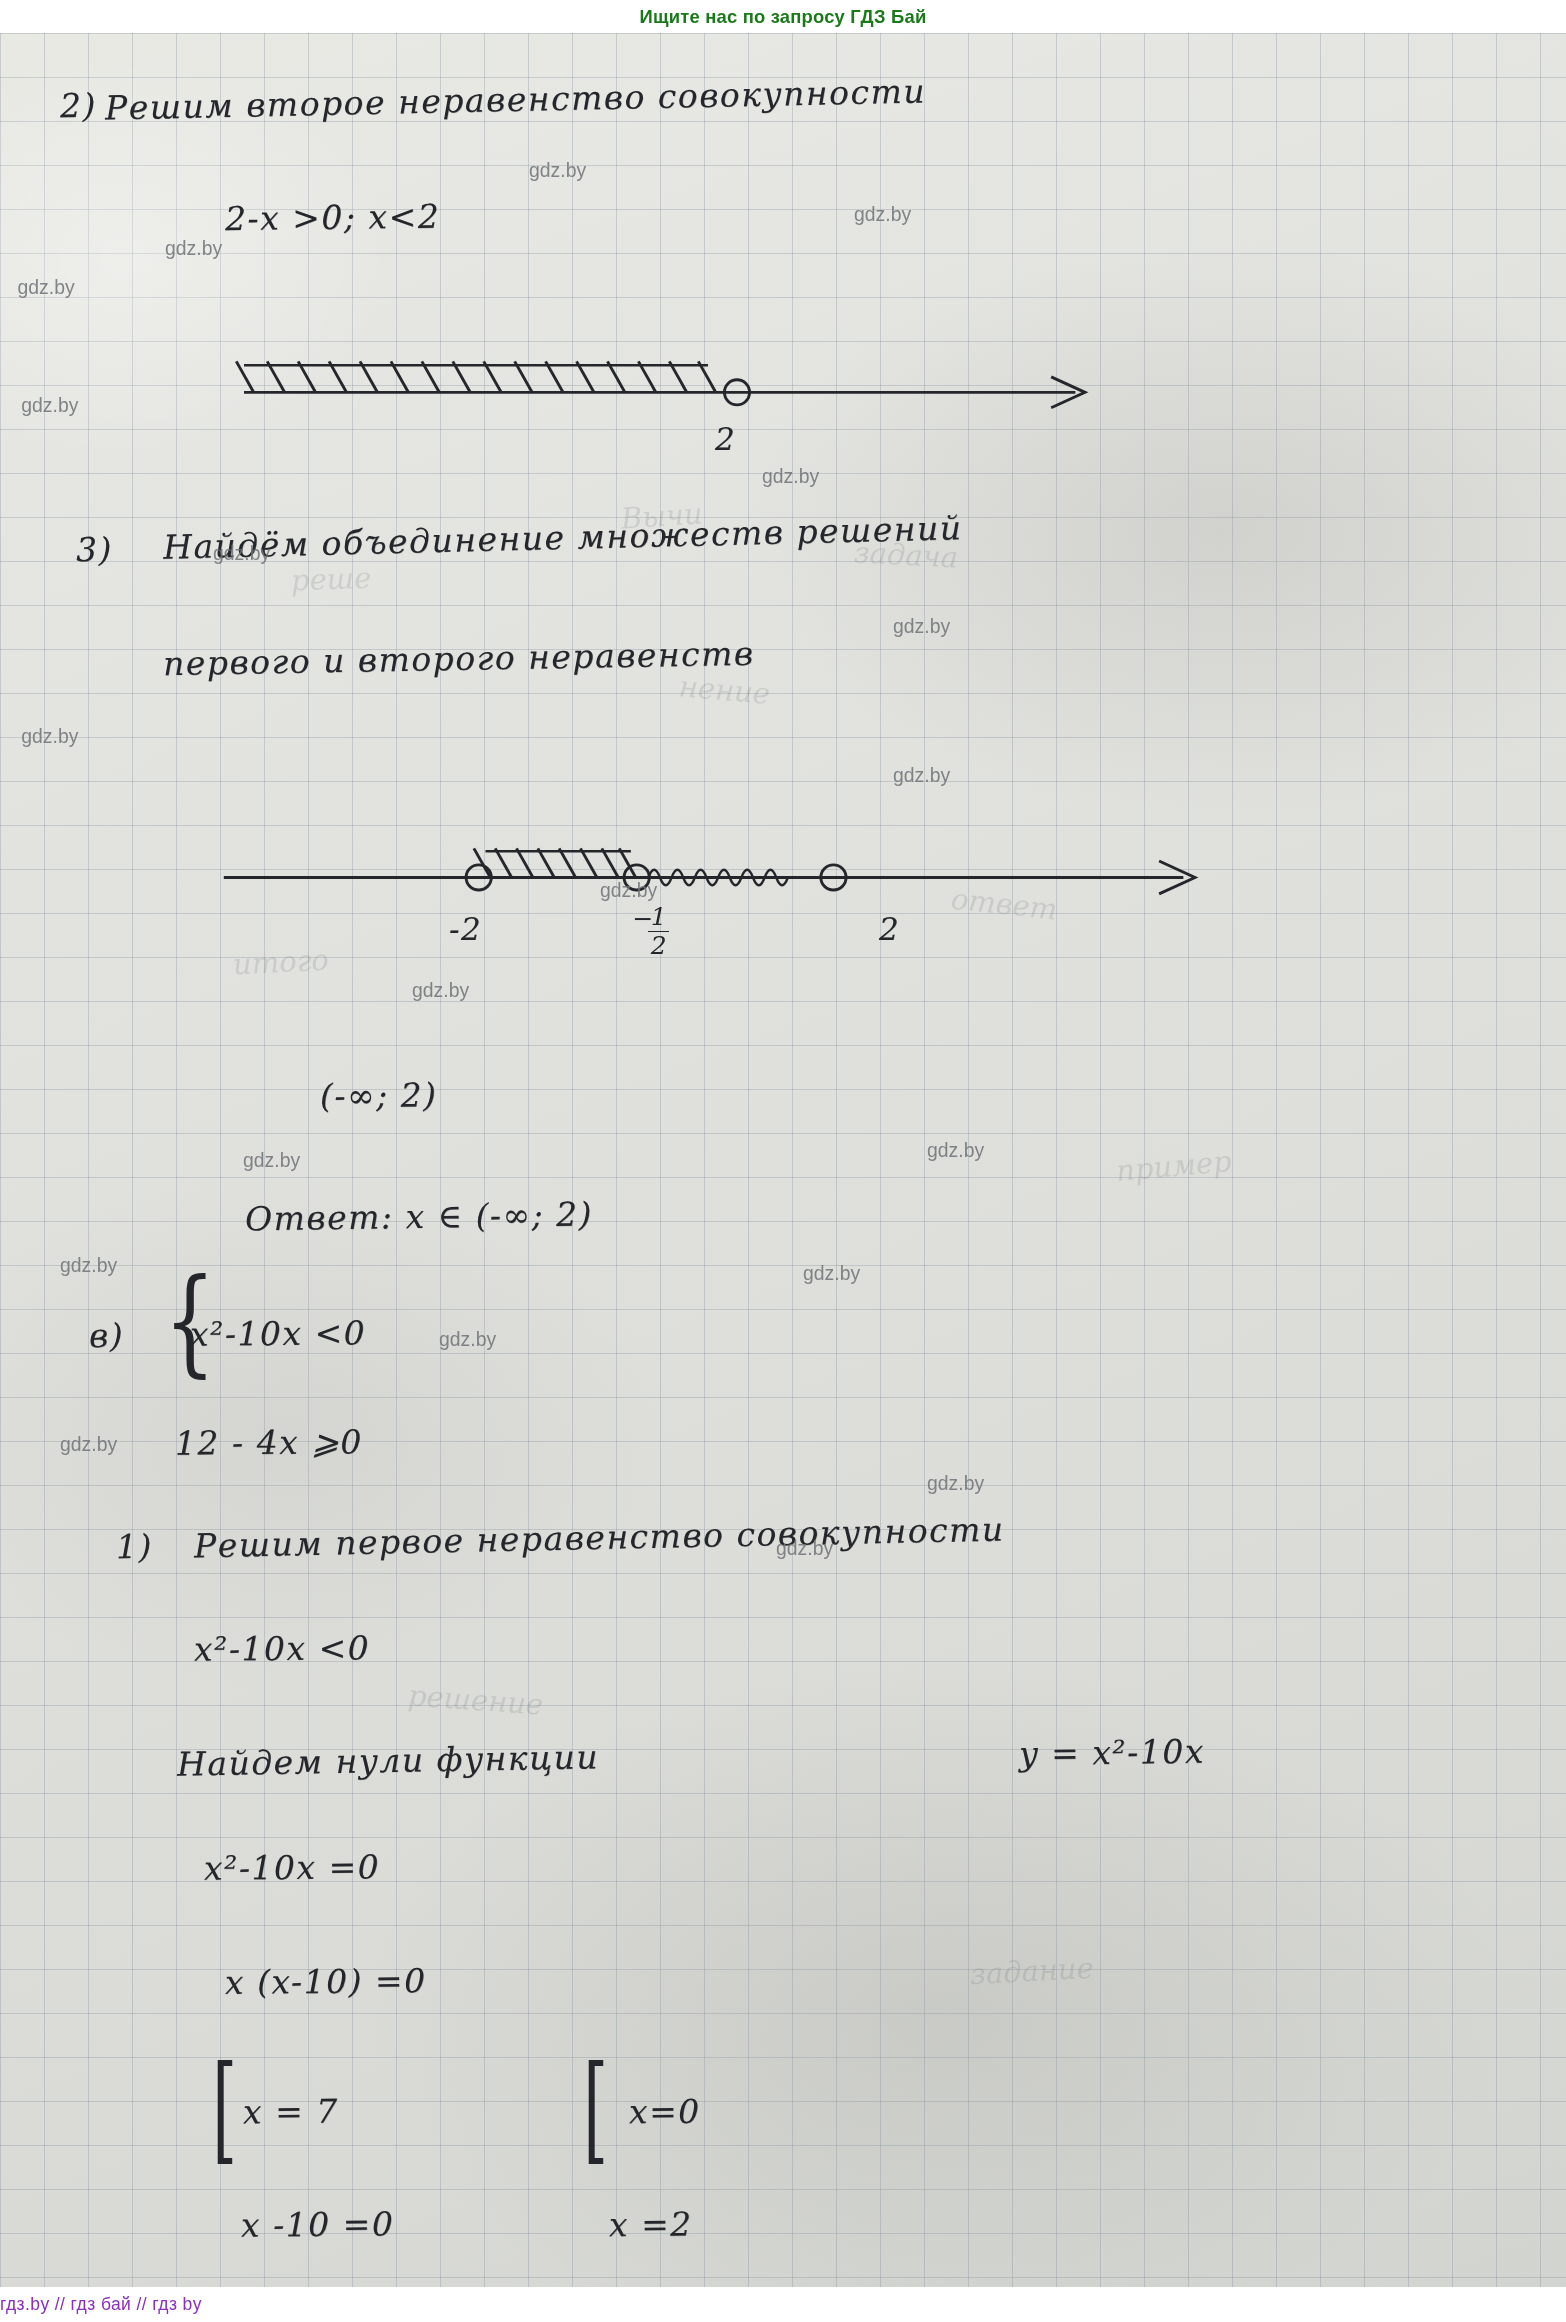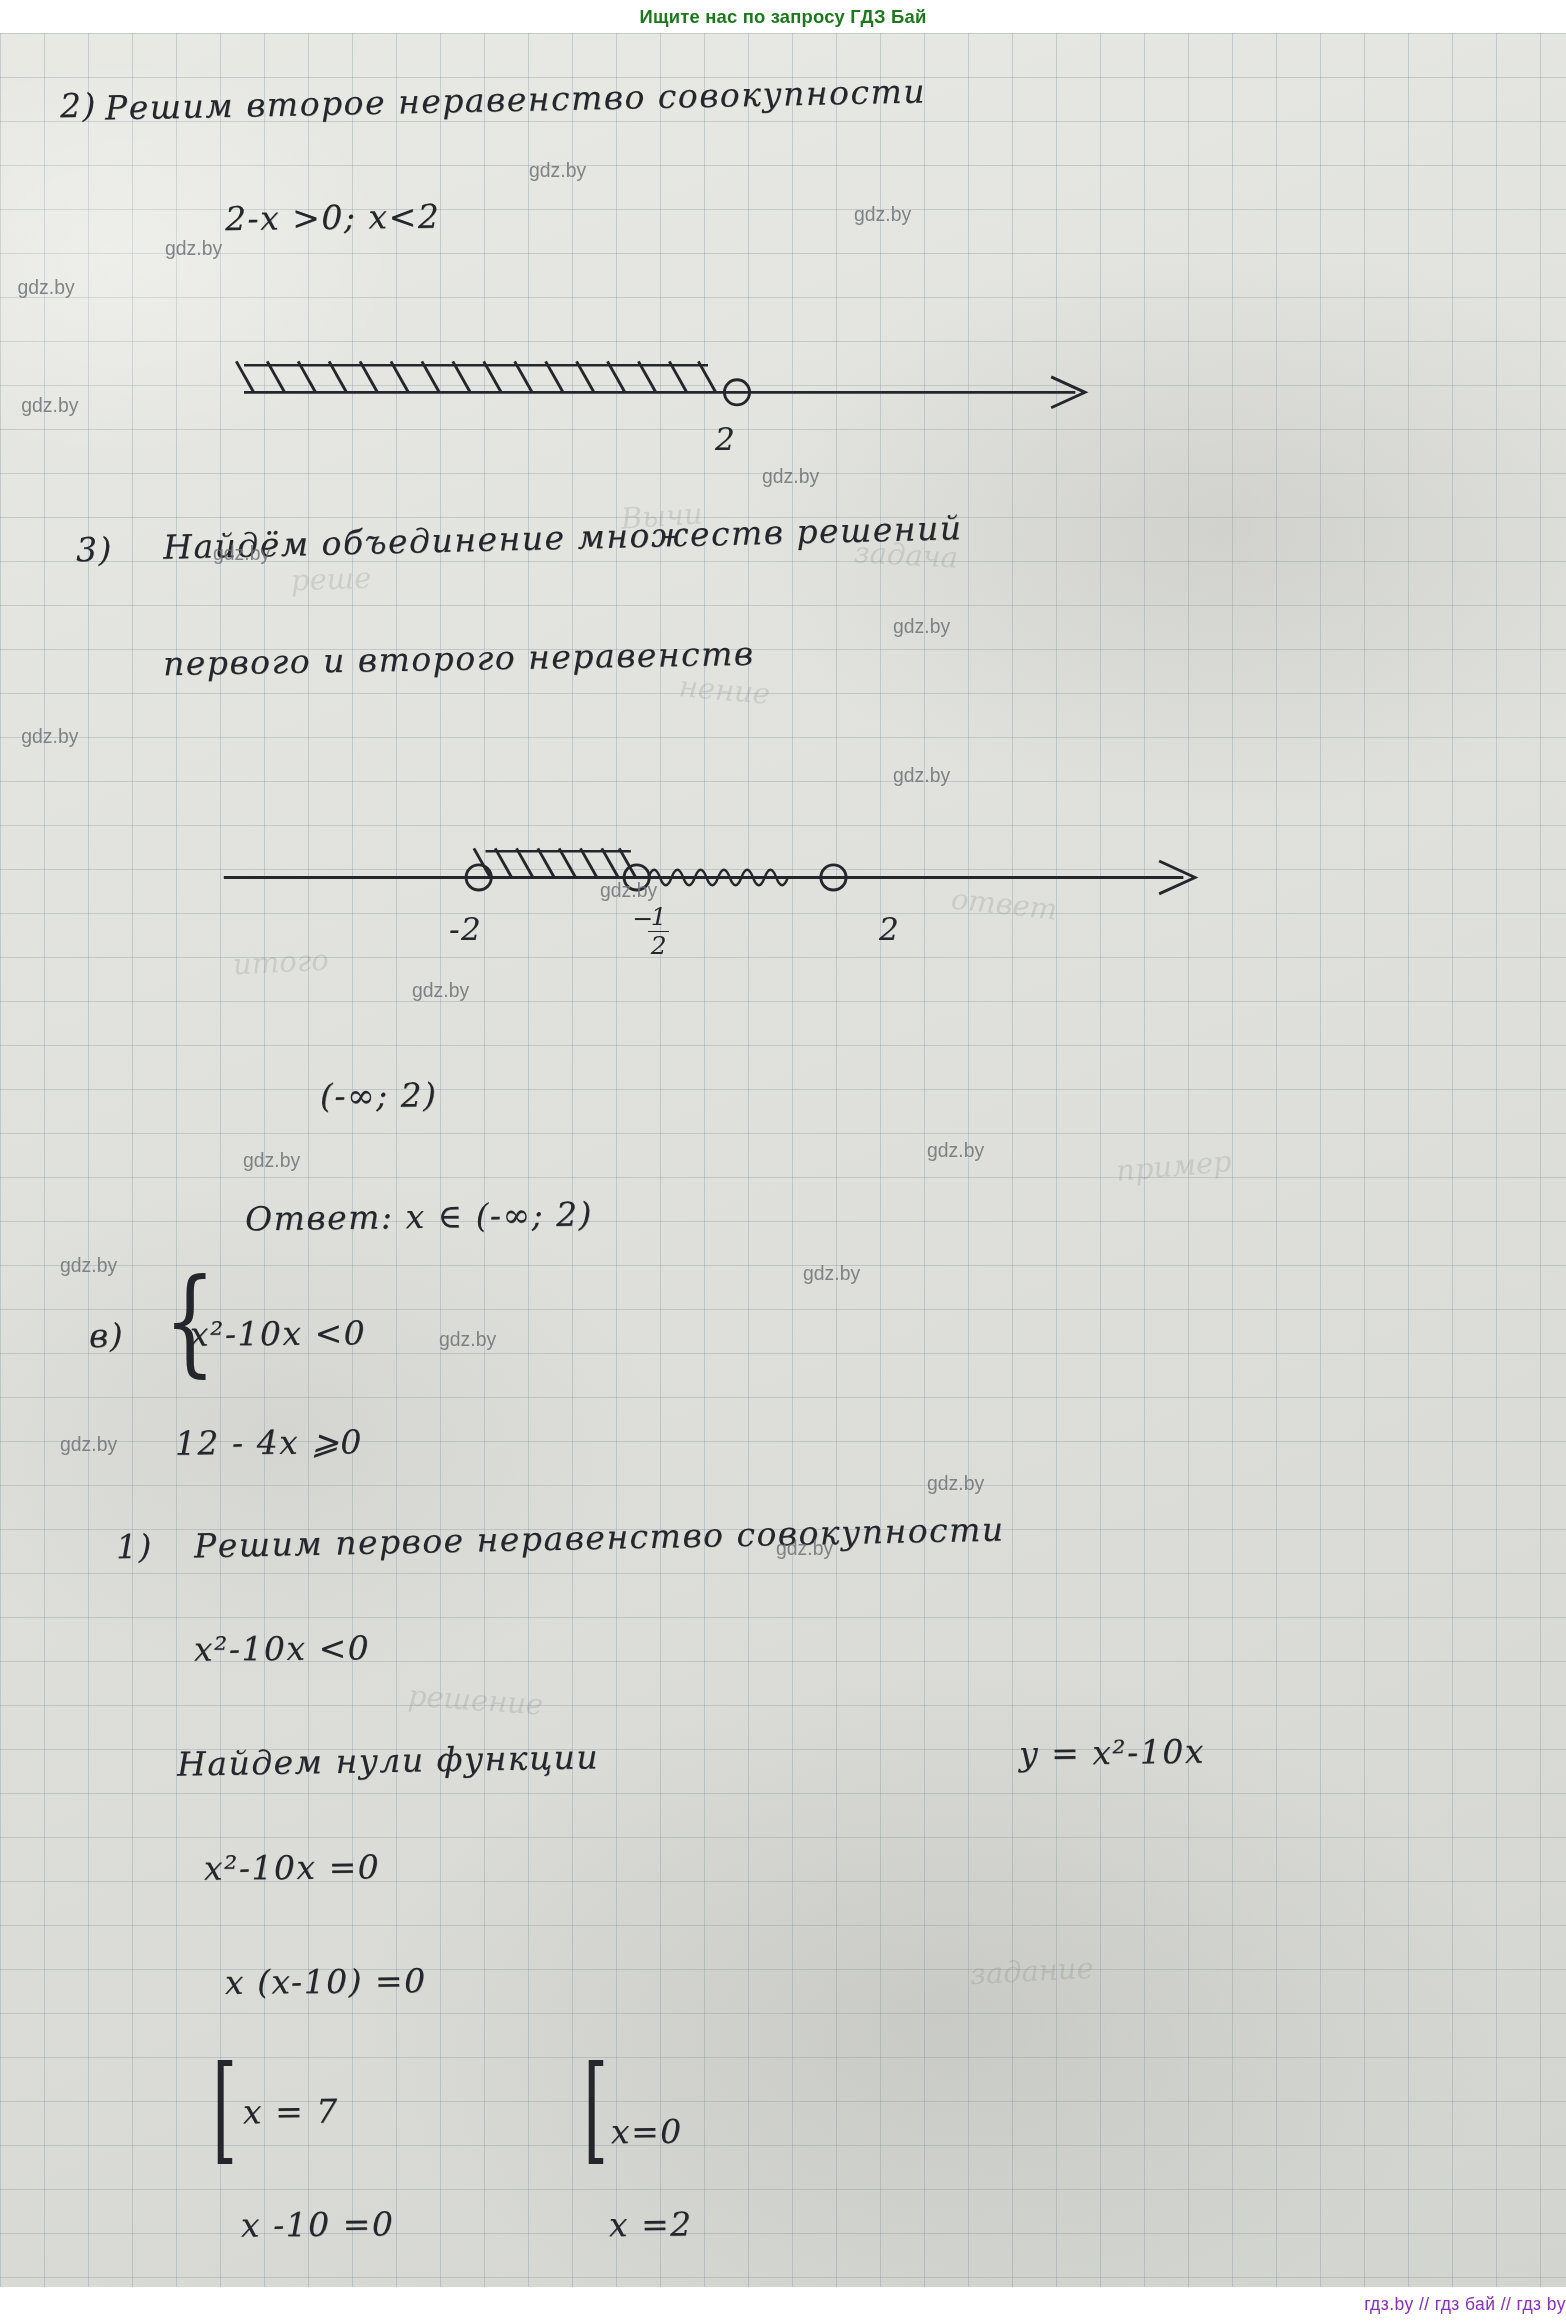--- a/index.html
+++ b/index.html
@@ -32,21 +32,21 @@
     font-weight: bold;
     letter-spacing: 0.2px;
   }
   .bottom-banner {
     position: absolute;
     bottom: 0; left: 0;
     width: 1566px;
     height: 35px;
     display: flex;
     align-items: center;
-    justify-content: flex-end;
+    justify-content: flex-start;
     background: #ffffff;
   }
   .bottom-banner-text {
     color: #8b2fbe;
     font-size: 17.5px;
     letter-spacing: 0.4px;
   }
 
   
   .page {
@@ -281,21 +281,21 @@
 
   <div class="hw big" style="left:204px; top:1815px; transform:rotate(-0.5deg);">x²-10x =0</div>
 
   <div class="hw big" style="left:225px; top:1929px; transform:rotate(-0.5deg);">x (x-10) =0</div>
 
   <div class="bracket" style="left:202px; top:2018px; transform:scaleX(0.55);">[</div>
   <div class="hw big" style="left:243px; top:2059px; transform:rotate(-0.5deg);">x = 7</div>
   <div class="hw big" style="left:241px; top:2172px; transform:rotate(-0.5deg);">x -10 =0</div>
 
   <div class="bracket" style="left:573px; top:2018px; transform:scaleX(0.55);">[</div>
-  <div class="hw big" style="left:611px; top:2059px; transform:rotate(-0.5deg);margin-top:20px;">x=0</div>
+  <div class="hw big" style="left:629px; top:2059px; transform:rotate(-0.5deg);">x=0</div>
   <div class="hw big" style="left:609px; top:2172px; transform:rotate(-0.5deg);">x =2</div>
 
   <div class="wm" style="left:529px; top:126px;">gdz.by</div>
   <div class="wm" style="left:854px; top:170px;">gdz.by</div>
   <div class="wm" style="left:17.5px;  top:243px;">gdz.by</div>
   <div class="wm" style="left:165px; top:204px;">gdz.by</div>
   <div class="wm" style="left:21.3px;  top:361px;">gdz.by</div>
   <div class="wm" style="left:762px; top:432px;">gdz.by</div>
   <div class="wm" style="left:213px; top:509px;">gdz.by</div>
   <div class="wm" style="left:893px; top:582px;">gdz.by</div>

